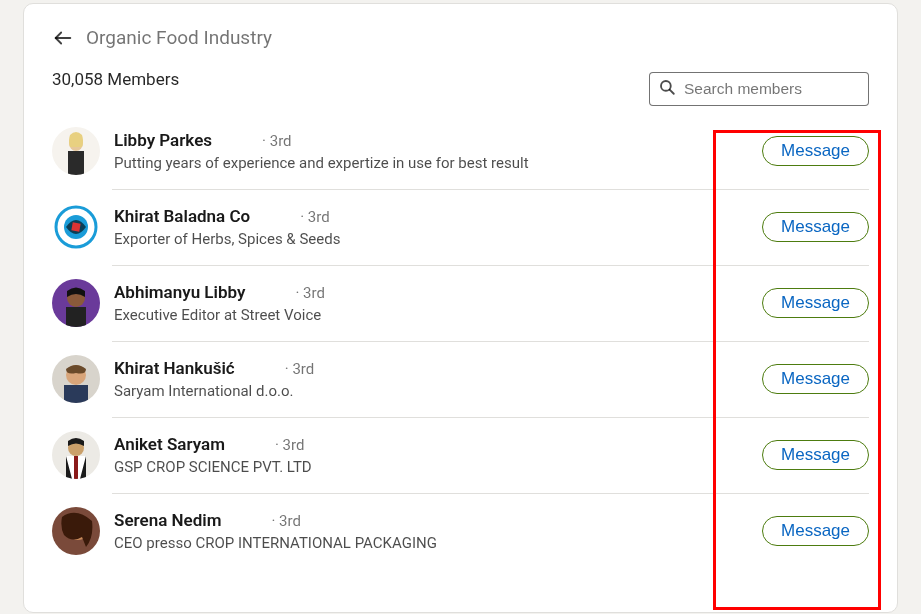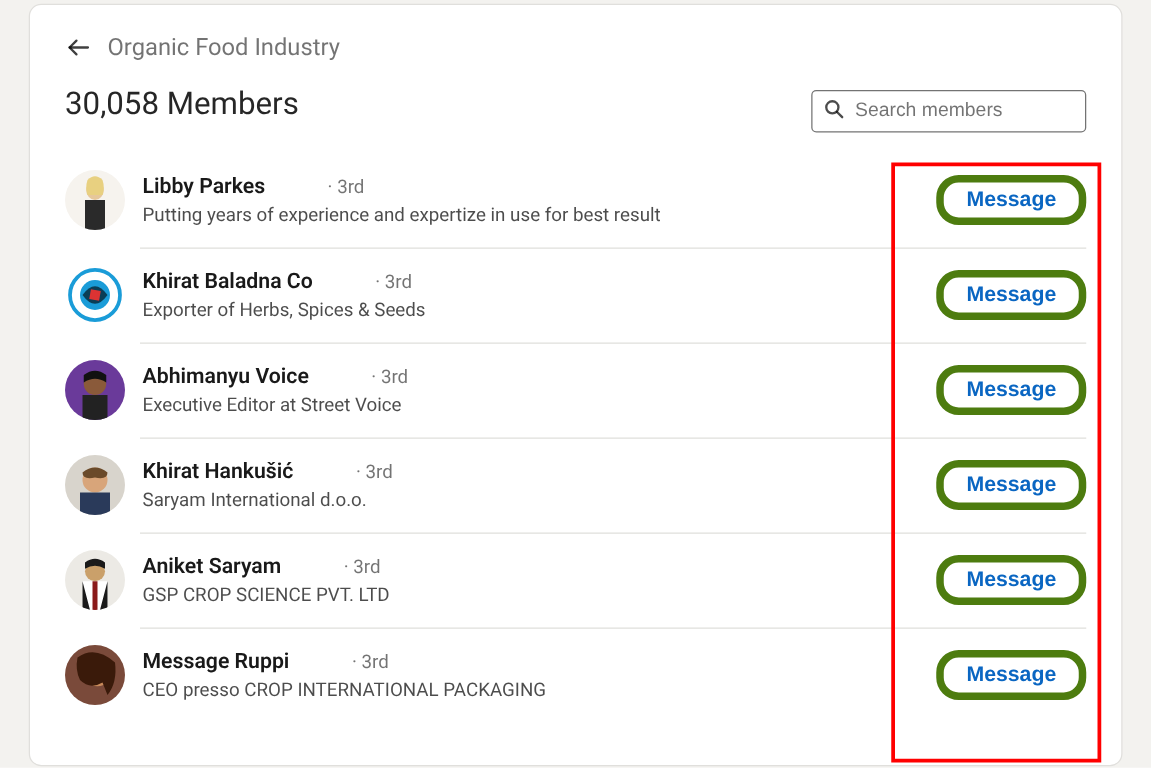--- a/index.html
+++ b/index.html
@@ -34,21 +34,21 @@
     width: 22px; height: 22px;
     display:flex; align-items:center; justify-content:center;
     color: rgba(0,0,0,0.75);
     cursor:pointer;
   }
   .group-name {
     color: rgba(0,0,0,0.55);
     font-size: 19px;
   }
   .member-count {
-    font-size: 25px;
+    font-size: 17px;
     font-weight: 400;
     color: rgba(0,0,0,0.85);
     margin: 0;
   }
   .search-wrap {
     position: absolute;
     right: 28px;
     top: 68px;
     width: 220px;
     height: 34px;
@@ -90,25 +90,25 @@
     overflow:hidden;
     display:flex; align-items:center; justify-content:center;
   }
   .info { flex: 1; min-width:0; }
   .name-line { display:flex; align-items:baseline; gap:6px; flex-wrap:wrap;}
   .name { font-size: 17px; font-weight:600; color: rgba(0,0,0,0.9); }
   .degree { font-size: 15px; color: rgba(0,0,0,0.55); margin-left: 44px; }
   .degree::before { content:"· "; }
   .headline { font-size: 15px; color: rgba(0,0,0,0.7); margin-top:4px; }
   .msg-btn {
-    border: 6px solid #4d7c0f;
+    border: 1px solid #4d7c0f;
     color: #0a66c2;
     background: #fff;
     font-size: 17px;
-    font-weight: 700;
+    font-weight: 400;
     padding: 4px 18px;
     border-radius: 18px;
     cursor: pointer;
     flex-shrink:0;
   }
 
   .highlight-box {
     position: absolute;
     border: 3px solid #ff0000;
     pointer-events: none;
@@ -196,21 +196,21 @@
       <div class="avatar">
         <svg class="av-bg" viewBox="0 0 48 48">
             <rect width="48" height="48" fill="#6a3a9a"></rect>
             <circle cx="24" cy="19" r="9" fill="#8a5a3a"></circle>
             <rect x="14" y="28" width="20" height="20" fill="#222"></rect>
             <path d="M15 12 Q24 5 33 12 L33 18 Q24 12 15 18 Z" fill="#111"></path>
           </svg>
       </div>
       <div class="info">
         <div class="name-line">
-          <span class="name">Abhimanyu Voice</span>
+          <span class="name">Abhimanyu Libby</span>
           <span class="degree">3rd</span>
         </div>
         <div class="headline">Executive Editor at Street Voice</div>
       </div>
       <button class="msg-btn">Message</button>
     </div>
 
     <div class="row">
       <div class="row-divider"></div>
       <div class="avatar">
@@ -257,21 +257,21 @@
       <div class="row-divider"></div>
       <div class="avatar">
         <svg class="av-bg" viewBox="0 0 48 48">
             <rect width="48" height="48" fill="#7a4a3a"></rect>
             <circle cx="26" cy="22" r="11" fill="#c88a5a"></circle>
             <path d="M10 10 Q24 0 40 14 Q42 30 34 40 L30 30 Q20 36 12 28 Q8 20 10 10" fill="#3a1a0a"></path>
           </svg>
       </div>
       <div class="info">
         <div class="name-line">
-          <span class="name">Message Ruppi</span>
+          <span class="name">Serena Nedim</span>
           <span class="degree">3rd</span>
         </div>
         <div class="headline">CEO presso CROP INTERNATIONAL PACKAGING</div>
       </div>
       <button class="msg-btn">Message</button>
     </div>
 
   </div>
 
   <div class="highlight-box"></div>

